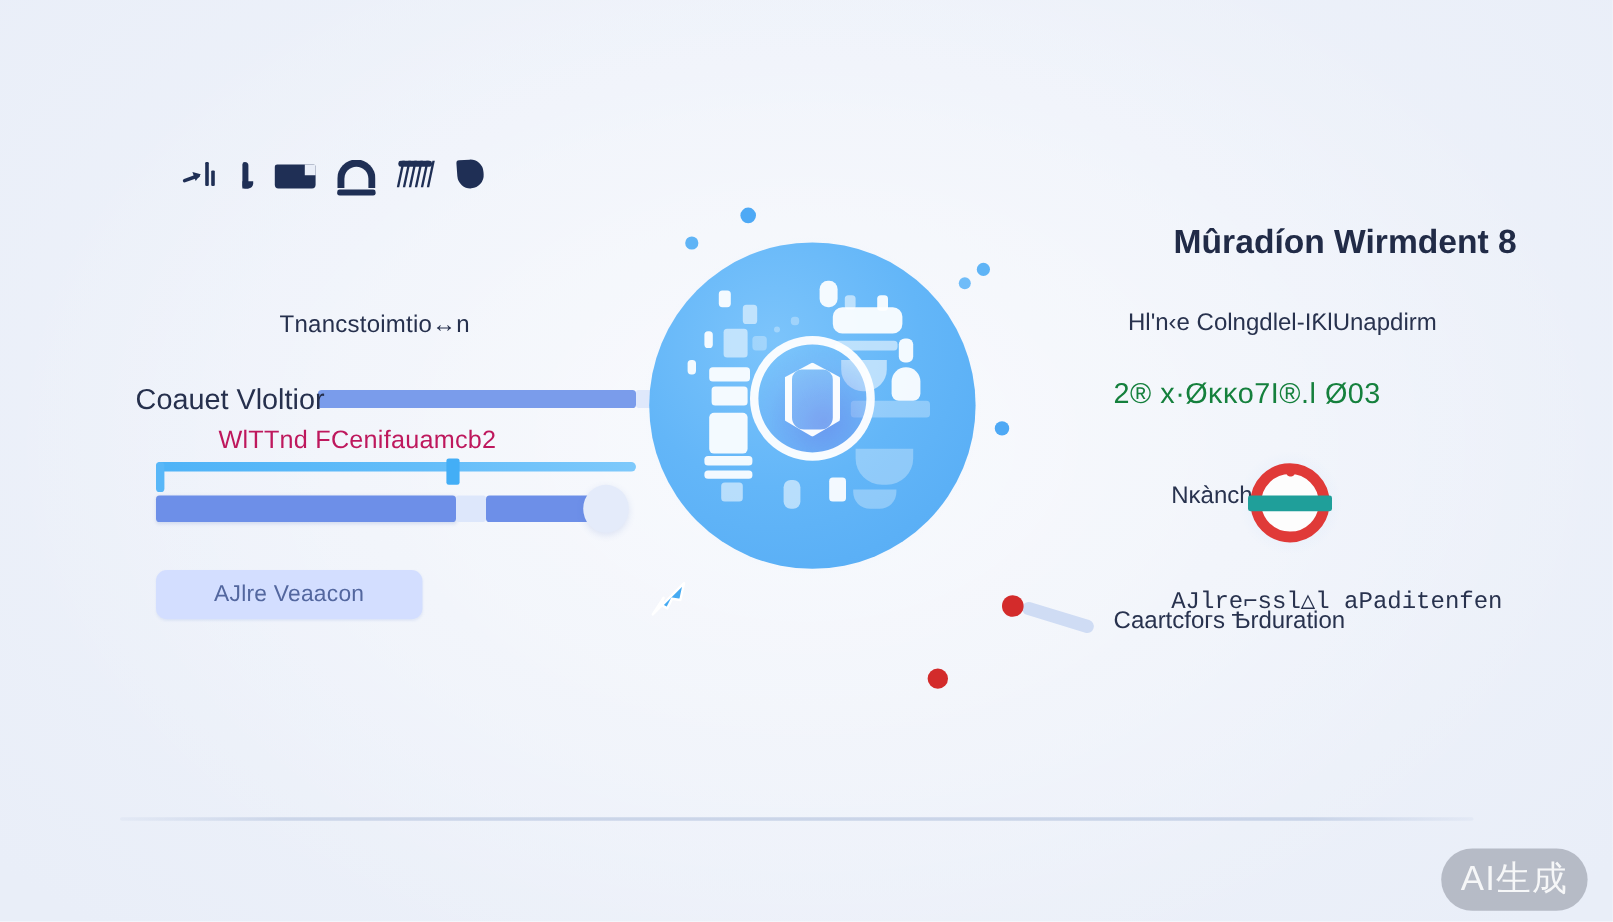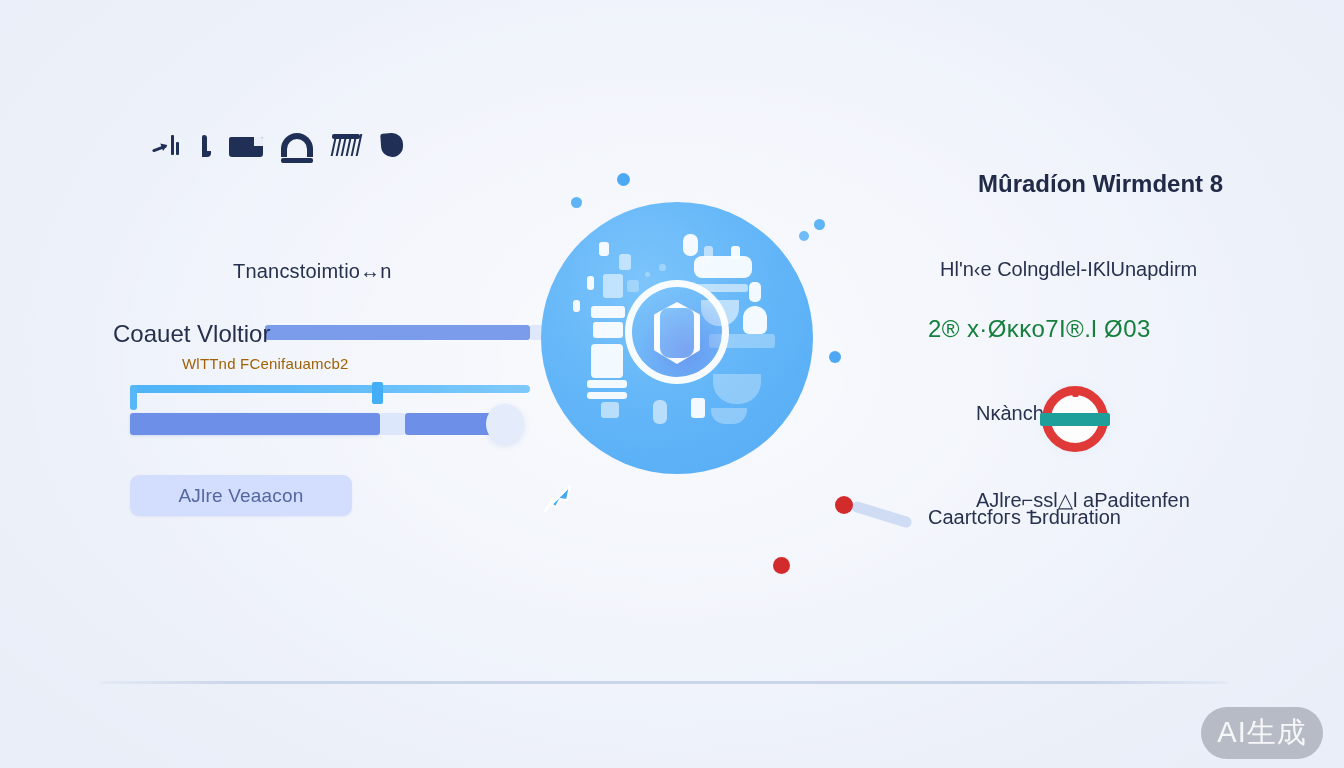--- a/index.html
+++ b/index.html
@@ -107,21 +107,21 @@
   .left-col{ position:absolute; left:130px; top:250px; width:420px; }
 
   .lbl-transform{
     position:absolute; left:103px; top:10px;
     font-size:20px; color:#26304d; letter-spacing:.2px; white-space:nowrap;
     filter:blur(.15px);
   }
 
   .lbl-slider-caption{
     position:absolute; left:52px; top:105px;
-    font-size:15px; color:#a16207; letter-spacing:.2px; white-space:nowrap;
+    font-size:21px; color:#be185d; letter-spacing:.2px; white-space:nowrap;
     filter:blur(.15px);
   }
 
   
   .rail-top{
     position:absolute; left:0px; top:135px; width:400px; height:8px;
     background:linear-gradient(90deg,#4eb3f7 0%, #63bdf9 55%, #7ec9fb 100%);
     border-radius:4px;
   }
   .rail-top:before{
@@ -227,36 +227,36 @@
   .rdot{ position:absolute; border-radius:50%; background:#d32b2b; filter:blur(.3px); }
   .rline{
     position:absolute; left:852px; top:500px; width:62px; height:11px;
     background:#cfdcf4; border-radius:6px;
     transform:rotate(17deg); transform-origin:left center;
   }
 
   
   .right-col{ position:absolute; left:932px; top:170px; width:400px; }
   .r-title{
-    position:absolute; left:46px; top:0;
-    font-size:24px; font-weight:bold; color:#212b47; white-space:nowrap;
+    position:absolute; left:46px; top:16px;
+    font-size:28px; font-weight:bold; color:#212b47; white-space:nowrap;
     filter:blur(.15px);
   }
   .r-line1{
     position:absolute; left:8px; top:88px;
     font-size:20px; color:#28324e; white-space:nowrap; filter:blur(.15px);
   }
   .r-line2{
     position:absolute; left:-4px; top:145px;
     font-size:24px; color:#15803d; white-space:nowrap; letter-spacing:.4px; filter:blur(.2px);
   }
   .r-line3-wrap{ position:absolute; left:44px; top:318px; }
   .r-line3{
     position:absolute; left:0; top:0;
-    font-size:20px; color:#28324e; white-space:nowrap; filter:blur(.15px);
+    font-size:20px; color:#28324e; white-space:nowrap; filter:blur(.15px);font-family:Liberation Mono, monospace;
   }
   .r-line4{
     position:absolute; left:-4px; top:336px;
     font-size:20px; color:#28324e; white-space:nowrap; filter:blur(.15px);
   }
   .r-label-munch{
     position:absolute; left:44px; top:232px;
     font-size:20px; color:#28324e; white-space:nowrap; filter:blur(.15px);
   }
 

